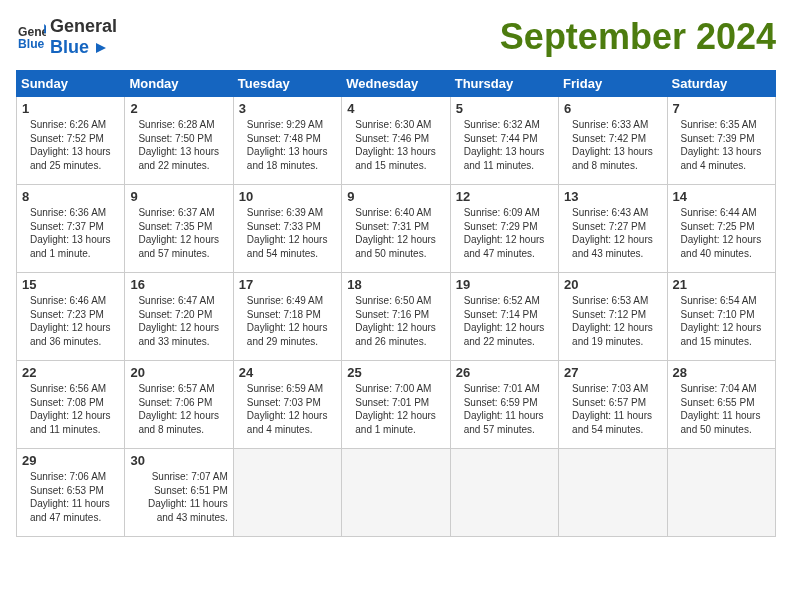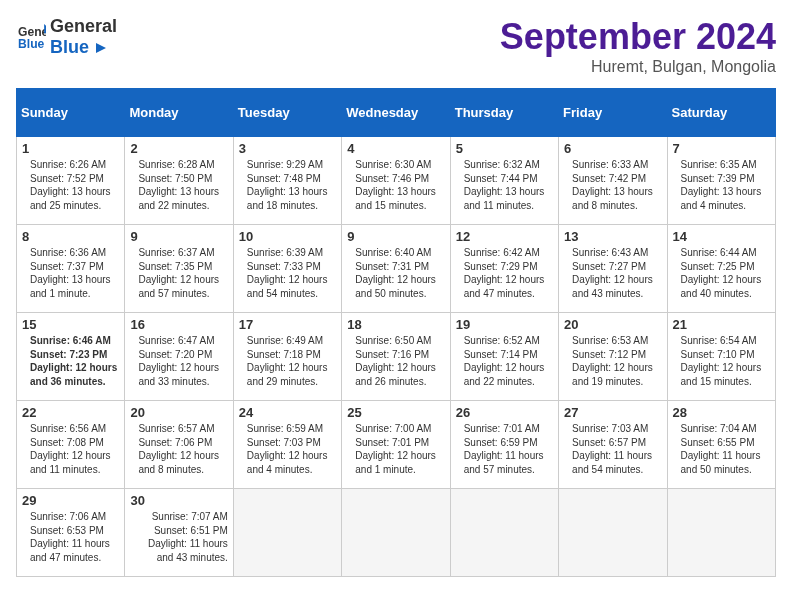--- a/index.html
+++ b/index.html
@@ -24,37 +24,37 @@
       width: 28px;
       height: 28px;
       margin-left: 2px;
     }
     .title-block {
       text-align: right;
     }
     .month-title {
       font-size: 36px;
       font-weight: bold;
-      color: #4c1d95;
+      color: #4d7c0f;
     }
     .location {
       font-size: 16px;
       color: #555;
     }
     table {
       width: 100%;
       border-collapse: collapse;
       table-layout: fixed;
     }
     th {
       background: #1565c0;
       color: #fff;
       font-size: 13px;
       font-weight: bold;
-      padding: 16px 4px;
+      padding: 5px 4px;
       text-align: left;
       border: 1px solid #1565c0;
     }
     td {
       border: 1px solid #ccc;
       vertical-align: top;
       padding: 4px 5px;
       font-size: 10px;
       color: #333;
       height: 88px;
@@ -90,21 +90,20 @@
       <div style="font-size:18px; font-weight:bold; color:#333;">General</div>
       <div style="font-size:18px; font-weight:bold; color:#1565c0;">Blue
         <svg width="14" height="14" viewBox="0 0 14 14" style="vertical-align:middle;">
           <polygon points="2,2 12,7 2,12" fill="#1565c0"></polygon>
         </svg>
       </div>
     </div>
   </div>
   <div class="title-block">
     <div class="month-title">September 2024</div>
-    <div class="location">Huremt, Bulgan, Mongolia</div>
   </div>
 </div>
 
 <table>
   <thead>
     <tr>
       <th>Sunday</th>
       <th>Monday</th>
       <th>Tuesday</th>
       <th>Wednesday</th>
@@ -189,21 +188,21 @@
         </td>
         <td>
           <span class="day-num">9</span>
           <div class="cell-text" style="white-space: pre-line;">Sunrise: 6:40 AM
 Sunset: 7:31 PM
 Daylight: 12 hours
 and 50 minutes.</div>
         </td>
         <td>
           <span class="day-num">12</span>
-          <div class="cell-text" style="white-space: pre-line;">Sunrise: 6:42 AM
+          <div class="cell-text" style="white-space: pre-line;">Sunrise: 6:09 AM
 Sunset: 7:29 PM
 Daylight: 12 hours
 and 47 minutes.</div>
         </td>
         <td>
           <span class="day-num">13</span>
           <div class="cell-text" style="white-space: pre-line;">Sunrise: 6:43 AM
 Sunset: 7:27 PM
 Daylight: 12 hours
 and 43 minutes.</div>
@@ -212,21 +211,21 @@
           <span class="day-num">14</span>
           <div class="cell-text" style="white-space: pre-line;">Sunrise: 6:44 AM
 Sunset: 7:25 PM
 Daylight: 12 hours
 and 40 minutes.</div>
         </td>
       </tr>
       <tr>
         <td>
           <span class="day-num">15</span>
-          <div class="cell-text" style="white-space: pre-line; font-weight: bold;">Sunrise: 6:46 AM
+          <div class="cell-text" style="white-space: pre-line;">Sunrise: 6:46 AM
 Sunset: 7:23 PM
 Daylight: 12 hours
 and 36 minutes.</div>
         </td>
         <td>
           <span class="day-num">16</span>
           <div class="cell-text" style="white-space: pre-line;">Sunrise: 6:47 AM
 Sunset: 7:20 PM
 Daylight: 12 hours
 and 33 minutes.</div>

